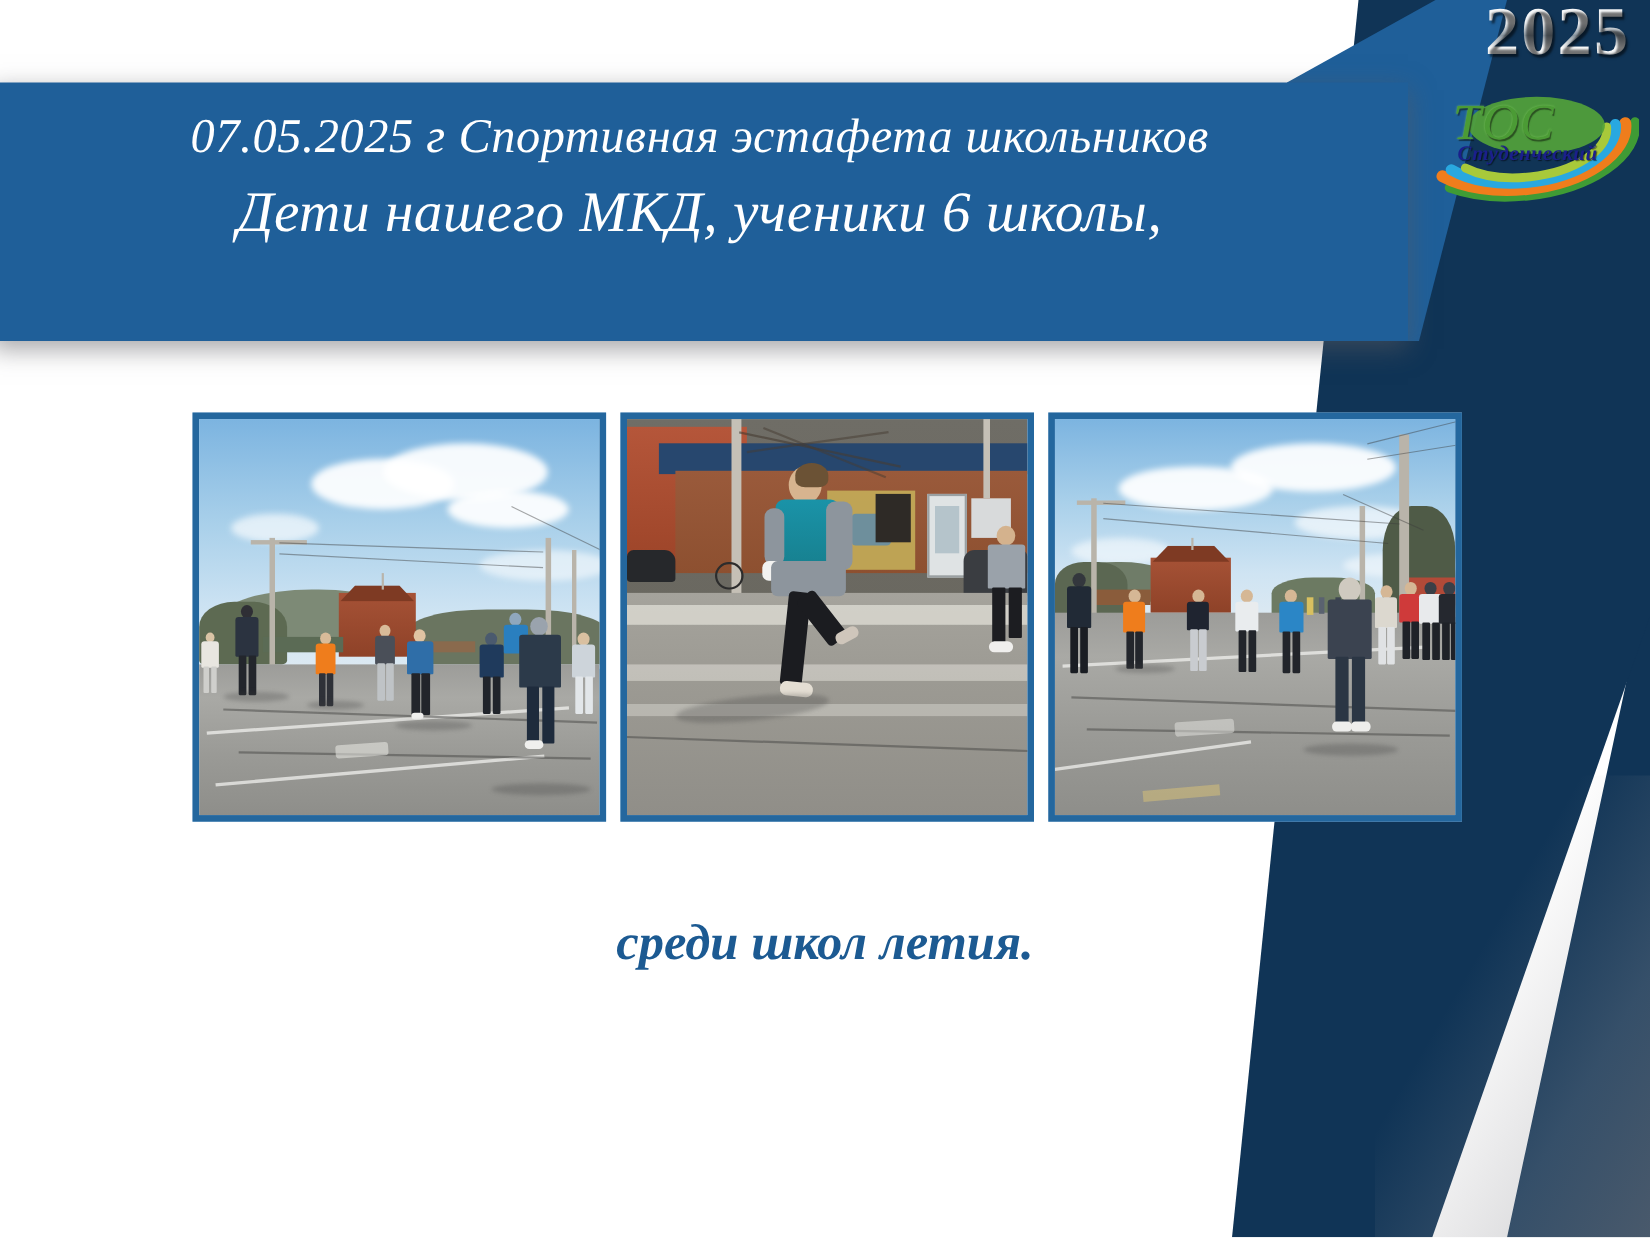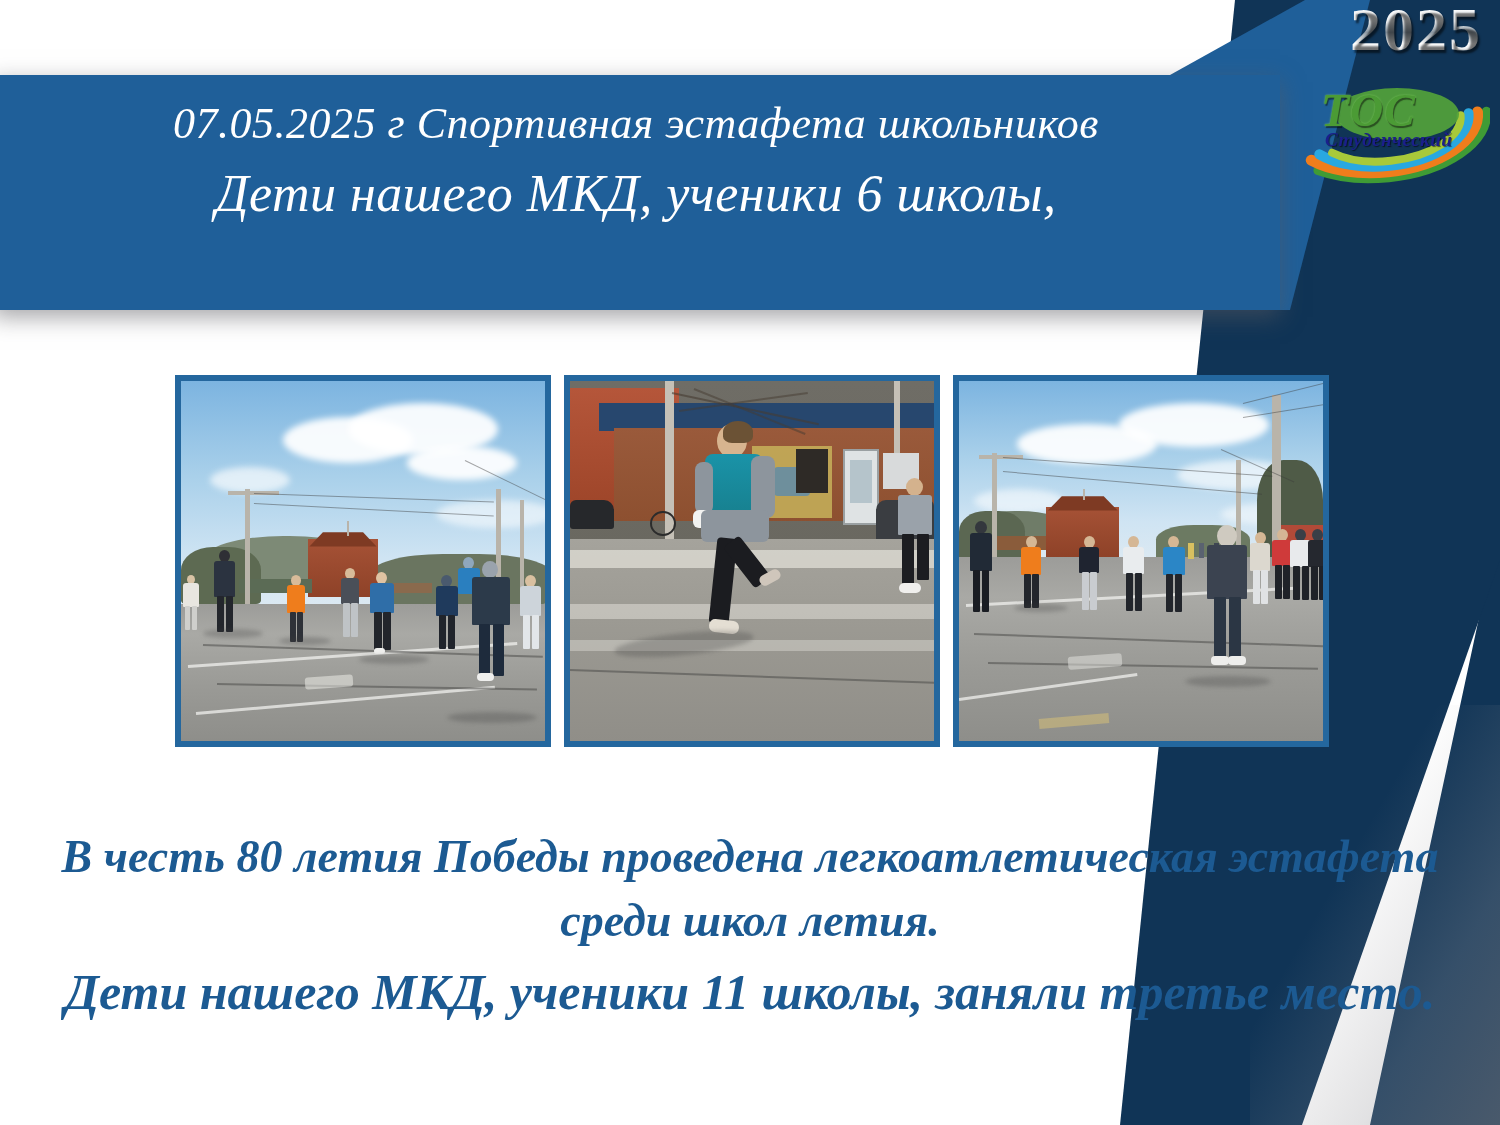--- a/index.html
+++ b/index.html
@@ -209,21 +209,21 @@
     right: 0px;
     top: 56px;
     width: 225px;
     height: 135px;
   }
   .logo-tos {
     position: absolute;
     left: 56px;
     top: 32px;
     font-family: "Liberation Serif", serif;
-    font-weight: 700;
+    font-weight: 400;
     font-style: italic;
     font-size: 46px;
     line-height: 46px;
     letter-spacing: 1px;
     color: #4b9b35;
     text-shadow: 1px 2px 1px rgba(0,0,0,0.5), 0 0 2px #79c45d;
   }
   .logo-sub {
     position: absolute;
     left: 60px;
@@ -564,18 +564,16 @@
           <div class="p-head" style="left:4px; top:0; width:11px; height:12px; background:#3a3f47;"></div>
           <div class="p-body" style="left:0; top:11px; width:20px; height:27px; background:#25282f;"></div>
           <div class="p-legs" style="left:3px; top:37px; width:7px; height:34px; background:#1f2228;"></div>
           <div class="p-legs" style="left:11px; top:37px; width:7px; height:34px; background:#1f2228;"></div>
         </div>
       </div>
     </div>
   </div>
 
   <div class="caption">
-    <div class="caption-line c1">В честь 80 летия Победы проведена легкоатлетическая эстафета</div>
     <div class="caption-line c2">среди школ летия.</div>
-    <div class="caption-line c3">Дети нашего МКД, ученики 11 школы, заняли третье место.</div>
   </div>
 
 </div>
 
 </body></html>

